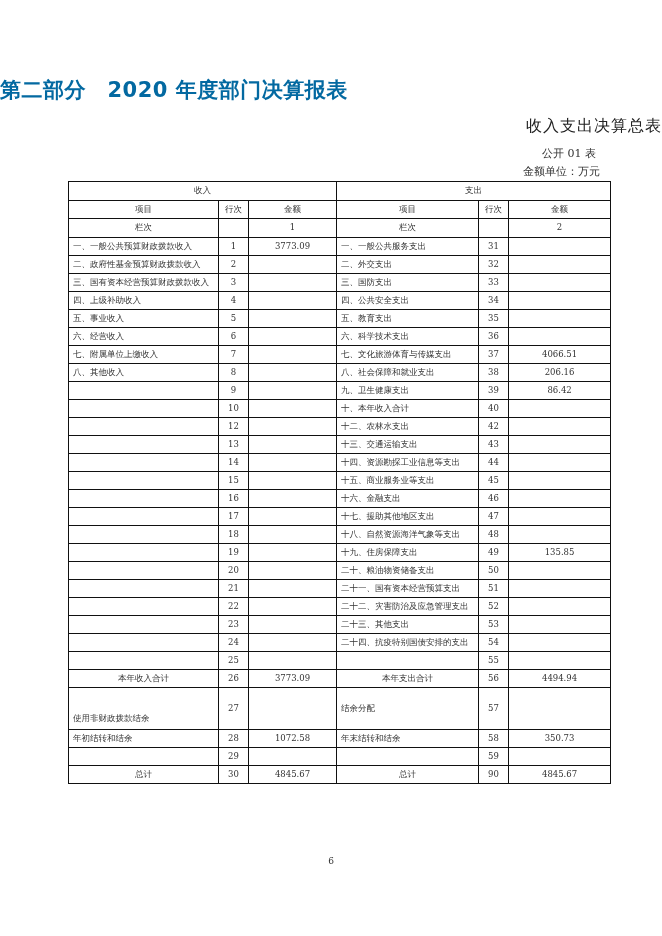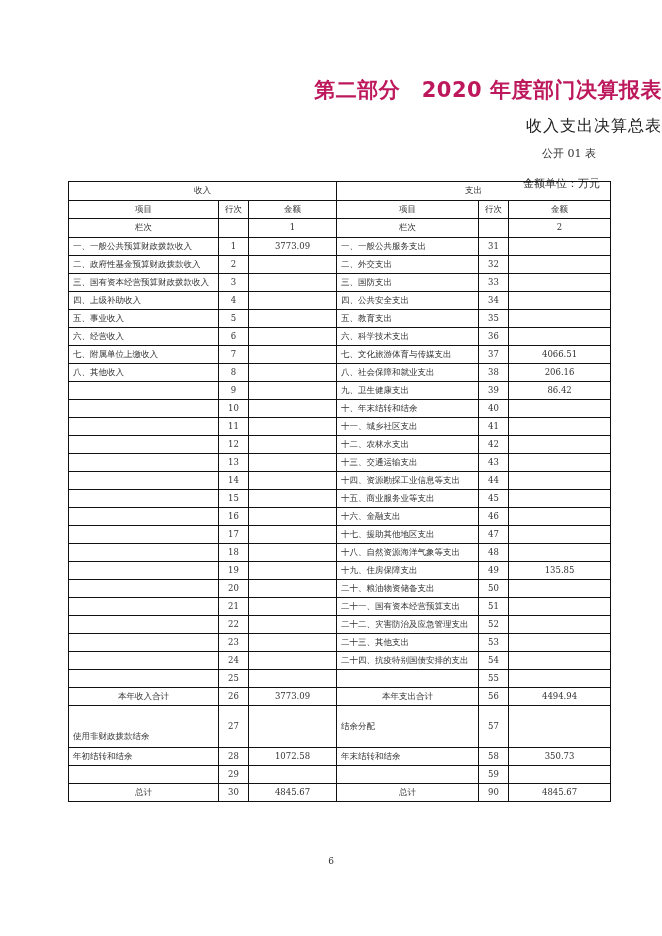--- a/index.html
+++ b/index.html
@@ -1,24 +1,24 @@
 <!DOCTYPE html>
 <html><head>
 <meta charset="utf-8">
 <style>
   html, body { margin:0; padding:0; background:#ffffff; }
   body { width:662px; height:936px; position:relative; overflow:hidden;
          font-family: "DejaVu Serif", "Liberation Serif", serif; color:#222; }
-  .main-title { position:absolute; left:0; width:662px; top:76px; text-align:right;
+  .main-title { position:absolute; left:0; width:662px; top:76px; text-align:left;
          font-family:"DejaVu Sans", "Liberation Sans", sans-serif; font-weight:bold;
-         font-size:21px; color:#be185d; letter-spacing:0.5px; }
+         font-size:21px; color:#0369a1; letter-spacing:0.5px; }
   .sub-title { position:absolute; left:0; width:662px; top:116px; text-align:right;
          font-size:16px; color:#222; letter-spacing:1px; }
   .table-code { position:absolute; right:66px; top:146px; font-size:11px; color:#333; }
-  .unit-label { position:absolute; right:62px; top:164px; font-size:11px; color:#333;margin-top:12px; }
+  .unit-label { position:absolute; right:62px; top:164px; font-size:11px; color:#333; }
   table.report { position:absolute; left:68px; top:181px; border-collapse:collapse;
          table-layout:fixed; width:542px; font-size:8.5px; color:#333; }
   table.report td { border:1px solid #111; padding:0 4px; height:17px; line-height:17px;
          white-space:nowrap; overflow:hidden; }
   table.report tr.head td { height:17.5px; }
   td.c { text-align:center; }
   td.l { text-align:left; }
   tr.tall td { height:37px; }
   tr.tall td.l.bottom { vertical-align:bottom; line-height:14px; padding-bottom:4px; }
   tr.tall td.l.mid { vertical-align:middle; }
@@ -132,30 +132,22 @@
         <td class="c">9</td>
         <td class="c"></td>
         <td class="l">九、卫生健康支出</td>
         <td class="c">39</td>
         <td class="c">86.42</td>
       </tr>
       <tr>
         <td class="l"></td>
         <td class="c">10</td>
         <td class="c"></td>
-        <td class="l">十、年末结转和结余</td>
+        <td class="l">十、本年收入合计</td>
         <td class="c">40</td>
-        <td class="c"></td>
-      </tr>
-      <tr>
-        <td class="l"></td>
-        <td class="c">11</td>
-        <td class="c"></td>
-        <td class="l">十一、城乡社区支出</td>
-        <td class="c">41</td>
         <td class="c"></td>
       </tr>
       <tr>
         <td class="l"></td>
         <td class="c">12</td>
         <td class="c"></td>
         <td class="l">十二、农林水支出</td>
         <td class="c">42</td>
         <td class="c"></td>
       </tr>

